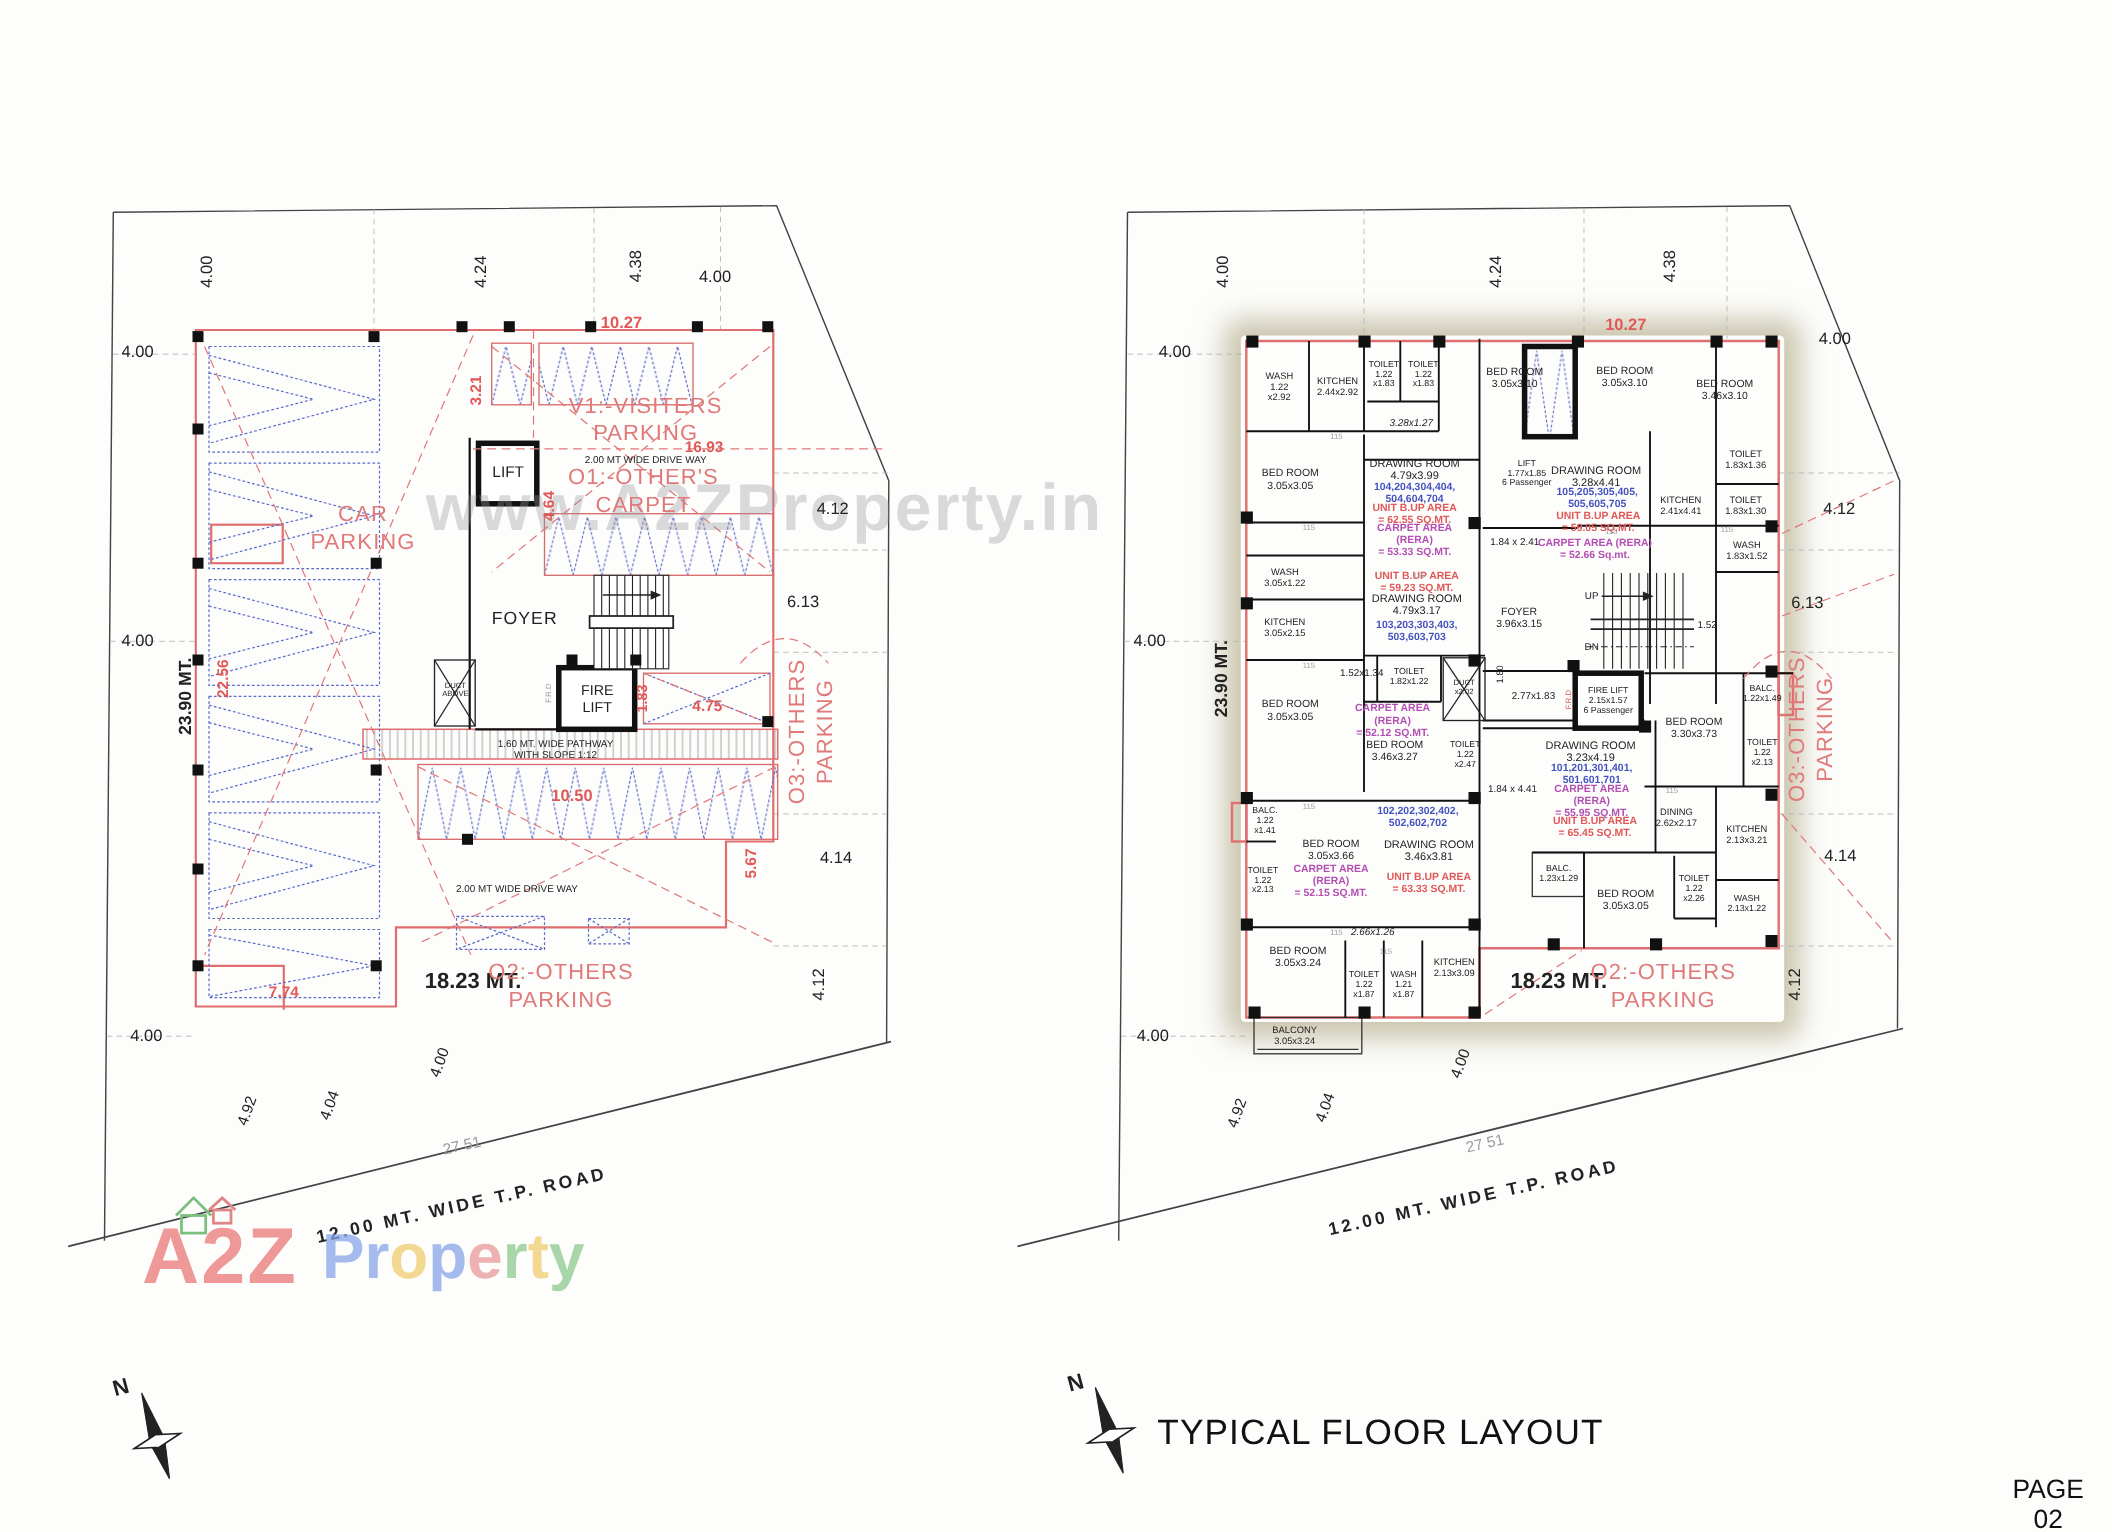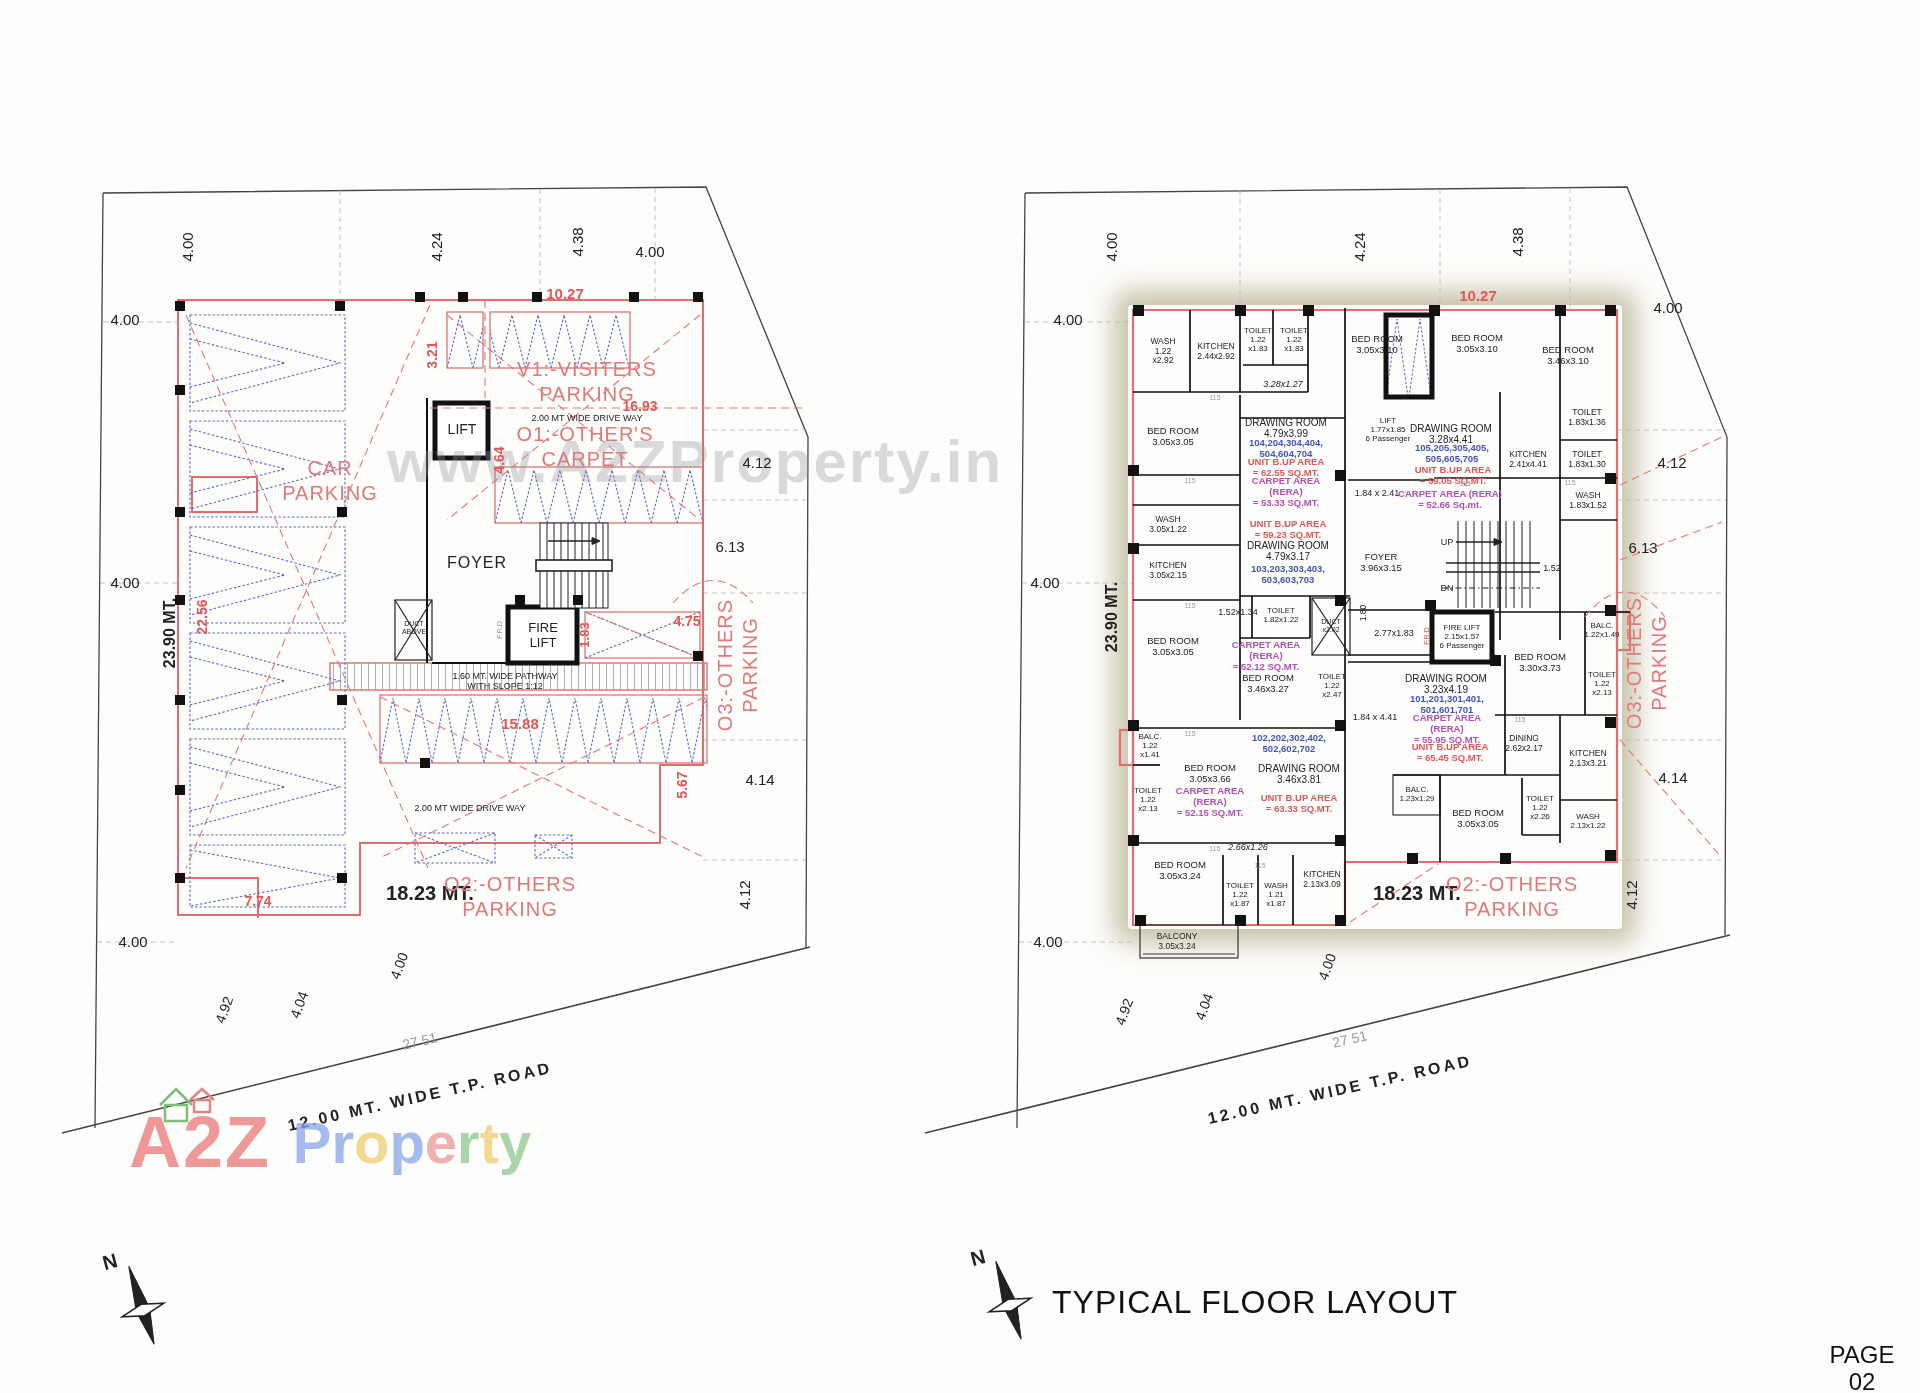--- a/index.html
+++ b/index.html
@@ -342,22 +342,22 @@
 <div class="lbl f14 r70" style="left:400px;top:966px;">4.00</div>
 <div class="lbl f14 gry r12" style="left:420px;top:1042px;">27 51</div>
 <div class="lbl f16 b r12" style="left:420px;top:1097px;letter-spacing:3px;">12.00 MT. WIDE T.P. ROAD</div>
 
 <div class="lbl f15 rb" style="left:565px;top:294px;">10.27</div>
 <div class="lbl f14 rb r90" style="left:433px;top:355px;">3.21</div>
 <div class="lbl f14 rb" style="left:640px;top:407px;">16.93</div>
 <div class="lbl f14 rb r90" style="left:500px;top:460px;">4.64</div>
 <div class="lbl f14 rb r90" style="left:203px;top:617px;">22.56</div>
 <div class="lbl f13 rb r90" style="left:585px;top:635px;">1.83</div>
-<div class="lbl f14 rb" style="left:643px;top:622px;margin-left:44px;">4.75</div>
-<div class="lbl f15 rb" style="left:520px;top:724px;">15.88</div>
+<div class="lbl f14 rb" style="left:643px;top:642px;">4.75</div>
+<div class="lbl f15 rb" style="left:520px;top:724px;">10.50</div>
 <div class="lbl f14 rb r90" style="left:683px;top:785px;">5.67</div>
 <div class="lbl f14 rb" style="left:258px;top:902px;">7.74</div>
 
 <div class="lbl f20 pk" style="left:330px;top:481px;">CAR
 PARKING</div>
 <div class="lbl f20 pk" style="left:587px;top:382px;">V1:-VISITERS
 PARKING</div>
 <div class="lbl f20 pk" style="left:585px;top:447px;">O1:-OTHER'S
 CARPET</div>
 <div class="lbl f20 pk" style="left:510px;top:897px;">O2:-OTHERS

